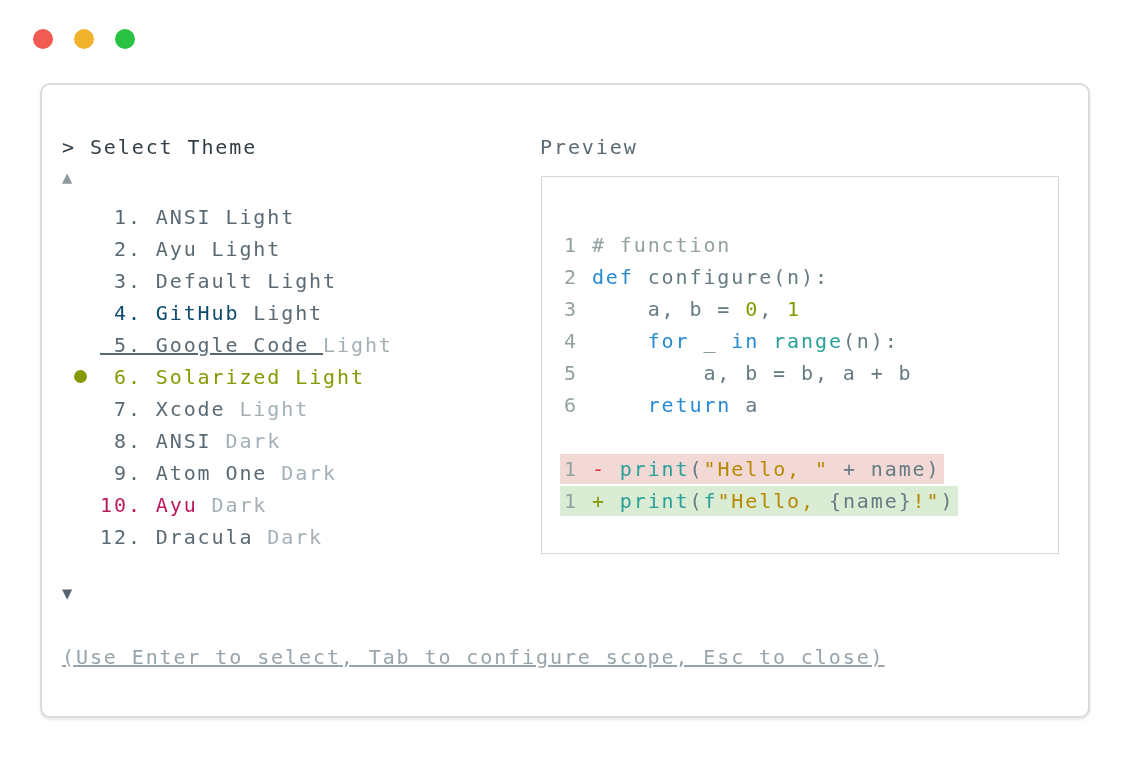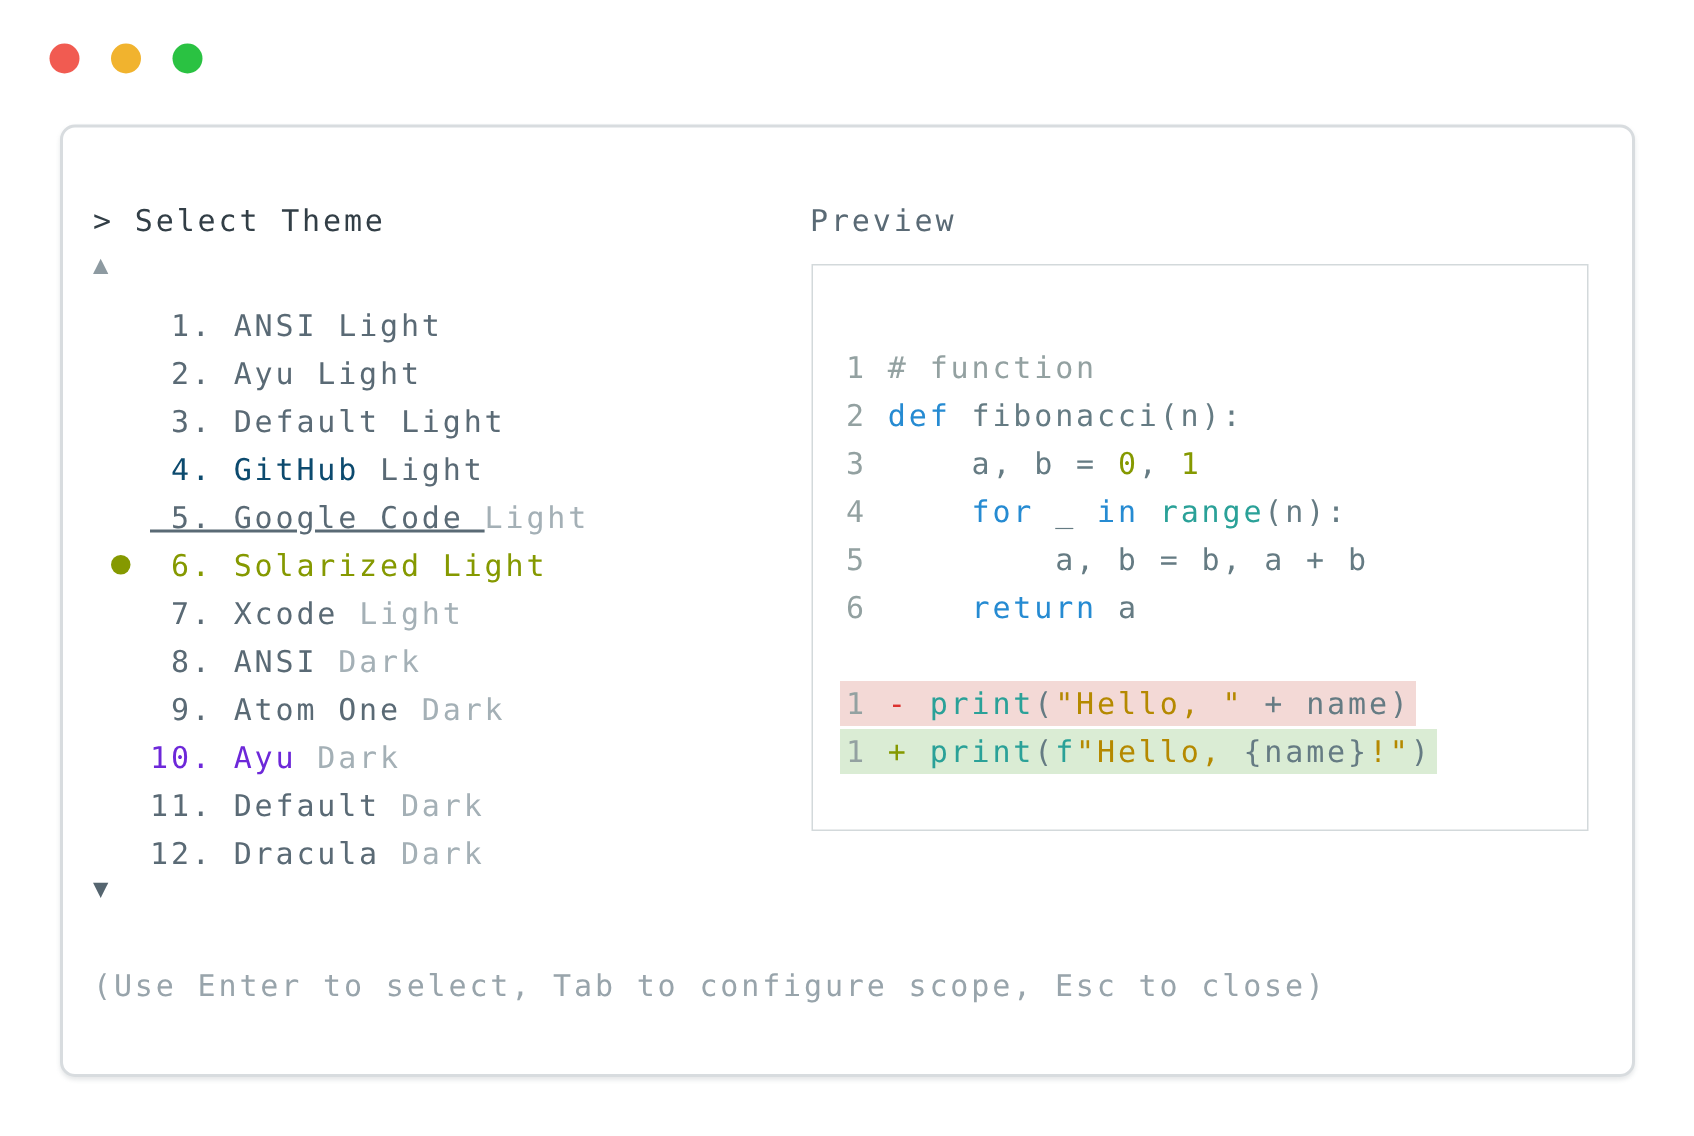--- a/index.html
+++ b/index.html
@@ -47,35 +47,34 @@
   <div class="list" id="list">
       <div class="row"><span style="color: rgb(90, 106, 117);"> 1. ANSI </span><span style="color: rgb(90, 106, 117);">Light</span></div>
       <div class="row"><span style="color: rgb(90, 106, 117);"> 2. Ayu </span><span style="color: rgb(90, 106, 117);">Light</span></div>
       <div class="row"><span style="color: rgb(90, 106, 117);"> 3. Default </span><span style="color: rgb(90, 106, 117);">Light</span></div>
       <div class="row"><span style="color: #0c4a6e;"> 4. GitHub </span><span style="color: rgb(90, 106, 117);">Light</span></div>
       <div class="row"><span style="color: rgb(90, 106, 117); text-decoration: underline;"> 5. Google Code </span><span style="color: rgb(164, 176, 182);">Light</span></div>
       <div class="row"><span class="bullet" style="background: rgb(133, 153, 0);"></span><span style="color: rgb(133, 153, 0);"> 6. Solarized </span><span style="color: rgb(133, 153, 0);">Light</span></div>
       <div class="row"><span style="color: rgb(90, 106, 117);"> 7. Xcode </span><span style="color: rgb(164, 176, 182);">Light</span></div>
       <div class="row"><span style="color: rgb(90, 106, 117);"> 8. ANSI </span><span style="color: rgb(164, 176, 182);">Dark</span></div>
       <div class="row"><span style="color: rgb(90, 106, 117);"> 9. Atom One </span><span style="color: rgb(164, 176, 182);">Dark</span></div>
-      <div class="row"><span style="color: #6d28d9;">10. Ayu </span><span style="color: rgb(164, 176, 182);">Dark</span></div>
-      <div class="row"><span style="color: rgb(90, 106, 117);">11. Default </span><span style="color: rgb(164, 176, 182);">Dark</span></div>
+      <div class="row"><span style="color: #be185d;">10. Ayu </span><span style="color: rgb(164, 176, 182);">Dark</span></div>
       <div class="row"><span style="color: rgb(90, 106, 117);">12. Dracula </span><span style="color: rgb(164, 176, 182);">Dark</span></div>
     </div>
   <div class="arrow down" style="color: rgb(85, 101, 111);">▼</div>
 
   <div class="preview-label mono" style="color: rgb(90, 106, 117);">Preview</div>
   <div class="preview-box" style="border-color: rgb(211, 217, 219);">
     <div class="code" id="code">
         <div class="code-line"><span><span style="color: rgb(147, 161, 161);">1 </span><span style="color: rgb(147, 161, 161);"># function</span></span></div>
-        <div class="code-line"><span><span style="color: rgb(147, 161, 161);">2 </span><span style="color: rgb(38, 139, 210);">def</span><span style="color: rgb(101, 123, 131);"> fibonacci(n):</span></span></div>
+        <div class="code-line"><span><span style="color: rgb(147, 161, 161);">2 </span><span style="color: rgb(38, 139, 210);">def</span><span style="color: rgb(101, 123, 131);"> configure(n):</span></span></div>
         <div class="code-line"><span><span style="color: rgb(147, 161, 161);">3 </span><span style="color: rgb(101, 123, 131);">    a, b = </span><span style="color: rgb(133, 153, 0);">0</span><span style="color: rgb(101, 123, 131);">, </span><span style="color: rgb(133, 153, 0);">1</span></span></div>
         <div class="code-line"><span><span style="color: rgb(147, 161, 161);">4 </span><span style="color: rgb(101, 123, 131);">    </span><span style="color: rgb(38, 139, 210);">for</span><span style="color: rgb(101, 123, 131);"> _ </span><span style="color: rgb(38, 139, 210);">in</span><span style="color: rgb(101, 123, 131);"> </span><span style="color: rgb(42, 161, 152);">range</span><span style="color: rgb(101, 123, 131);">(n):</span></span></div>
         <div class="code-line"><span><span style="color: rgb(147, 161, 161);">5 </span><span style="color: rgb(101, 123, 131);">        a, b = b, a + b</span></span></div>
         <div class="code-line"><span><span style="color: rgb(147, 161, 161);">6 </span><span style="color: rgb(101, 123, 131);">    </span><span style="color: rgb(38, 139, 210); text-align: center;">return</span><span style="color: rgb(101, 123, 131);"> a</span></span></div>
         <div class="code-line"><span></span></div>
         <div class="code-line"><span class="hl" style="background: rgb(243, 217, 214);"><span style="color: rgb(147, 161, 161);">1 </span><span style="color: rgb(220, 50, 47);">- </span><span style="color: rgb(42, 161, 152);">print</span><span style="color: rgb(101, 123, 131);">(</span><span style="color: rgb(181, 137, 0);">"Hello, "</span><span style="color: rgb(101, 123, 131);"> + name</span><span style="color: rgb(101, 123, 131);">)</span></span></div>
         <div class="code-line"><span class="hl" style="background: rgb(218, 236, 212);"><span style="color: rgb(147, 161, 161);">1 </span><span style="color: rgb(133, 153, 0);">+ </span><span style="color: rgb(42, 161, 152);">print</span><span style="color: rgb(101, 123, 131);">(</span><span style="color: rgb(42, 161, 152);">f</span><span style="color: rgb(181, 137, 0);">"Hello, </span><span style="color: rgb(101, 123, 131);">{name}</span><span style="color: rgb(181, 137, 0);">!"</span><span style="color: rgb(101, 123, 131);">)</span></span></div>
       </div>
   </div>
 
-  <div class="footer mono" style="color: rgb(152, 164, 171);">(Use Enter to select, Tab to configure scope, Esc to close)</div>
+  <div class="footer mono" style="color: rgb(152, 164, 171); text-decoration: underline;">(Use Enter to select, Tab to configure scope, Esc to close)</div>
 </div>
 
 </body></html>

